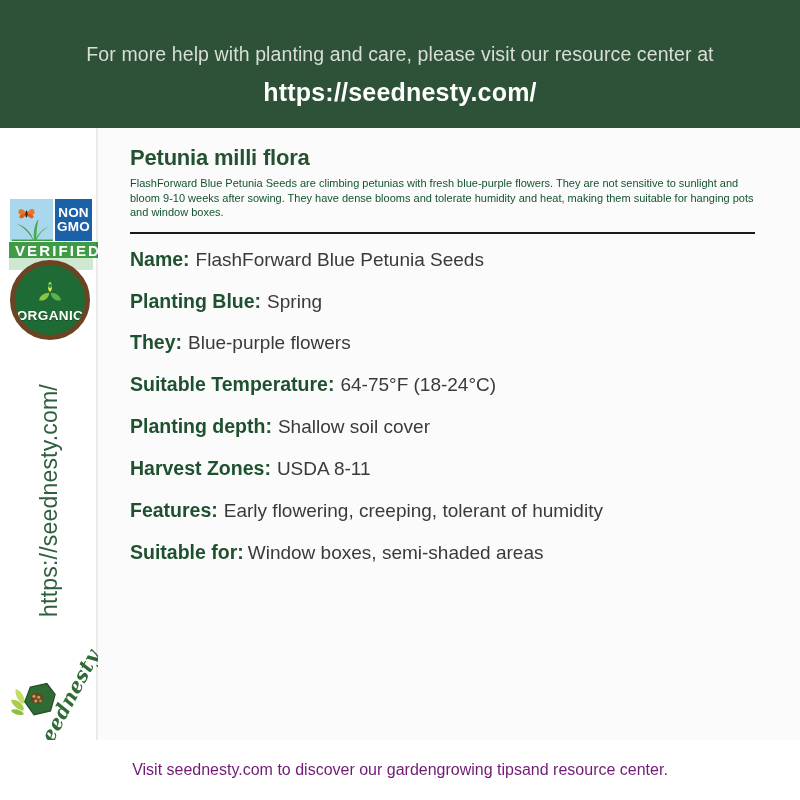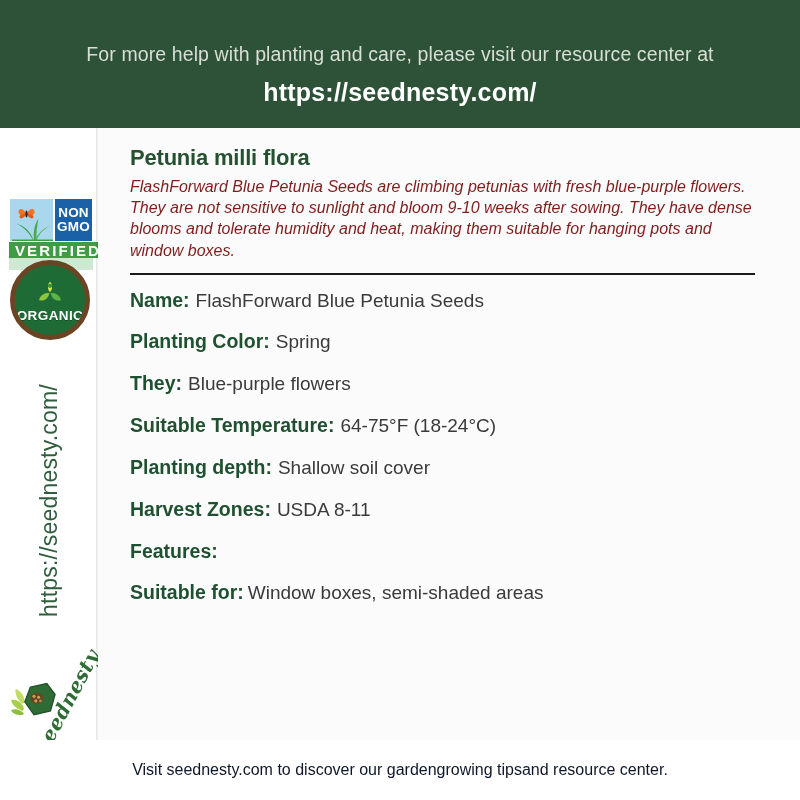--- a/index.html
+++ b/index.html
@@ -222,26 +222,25 @@
   }
   .title {
     color: #255130;
     font-size: 22px;
     font-weight: bold;
     letter-spacing: -0.2px;
     margin: 0 0 6px 0;
     line-height: 1.1;
   }
   .description {
-    color: #7f1d1d;
-    font-size: 16px;
+    color: #14532d;
+    font-size: 11px;
     line-height: 1.32;
     margin: 0;
     max-width: 625px;
-    font-style: italic;
   }
   .rule {
     margin-top: 12px;
     width: 625px;
     height: 2px;
     background: #1a1a1a;
   }
 
   .specs {
     margin-top: 14px;
@@ -270,21 +269,21 @@
     position: absolute;
     left: 0; top: 740px;
     width: 800px;
     height: 60px;
     background: #ffffff;
     display: flex;
     align-items: center;
     justify-content: center;
   }
   .footer-text {
-    color: #0f172a;
+    color: #701a75;
     font-size: 16px;
     text-align: center;
   }
 </style>
 </head>
 <body>
 
 <div class="packet">
 
   <div class="header-band">
@@ -359,41 +358,42 @@
     <h1 class="title">Petunia milli flora</h1>
     <p class="description">FlashForward Blue Petunia Seeds are climbing petunias with fresh blue-purple flowers. They are not sensitive to sunlight and bloom 9-10 weeks after sowing. They have dense blooms and tolerate humidity and heat, making them suitable for hanging pots and window boxes.</p>
     <div class="rule"></div>
 
     <div class="specs">
       <div class="spec-row">
         <span class="spec-label">Name:</span>
         <span class="spec-value">FlashForward Blue Petunia Seeds</span>
       </div>
       <div class="spec-row">
-        <span class="spec-label">Planting Color:</span>
+        <span class="spec-label">Planting Blue:</span>
         <span class="spec-value">Spring</span>
       </div>
       <div class="spec-row">
         <span class="spec-label">They:</span>
         <span class="spec-value">Blue-purple flowers</span>
       </div>
       <div class="spec-row">
         <span class="spec-label">Suitable Temperature:</span>
         <span class="spec-value">64-75°F (18-24°C)</span>
       </div>
       <div class="spec-row">
         <span class="spec-label">Planting depth:</span>
         <span class="spec-value">Shallow soil cover</span>
       </div>
       <div class="spec-row">
         <span class="spec-label">Harvest Zones:</span>
         <span class="spec-value">USDA 8-11</span>
       </div>
       <div class="spec-row">
         <span class="spec-label">Features:</span>
+        <span class="spec-value">Early flowering, creeping, tolerant of humidity</span>
       </div>
       <div class="spec-row tight">
         <span class="spec-label">Suitable for:</span>
         <span class="spec-value">Window boxes, semi-shaded areas</span>
       </div>
     </div>
   </div>
 
   <div class="footer">
     <div class="footer-text">Visit seednesty.com to discover our gardengrowing tipsand resource center.</div>

